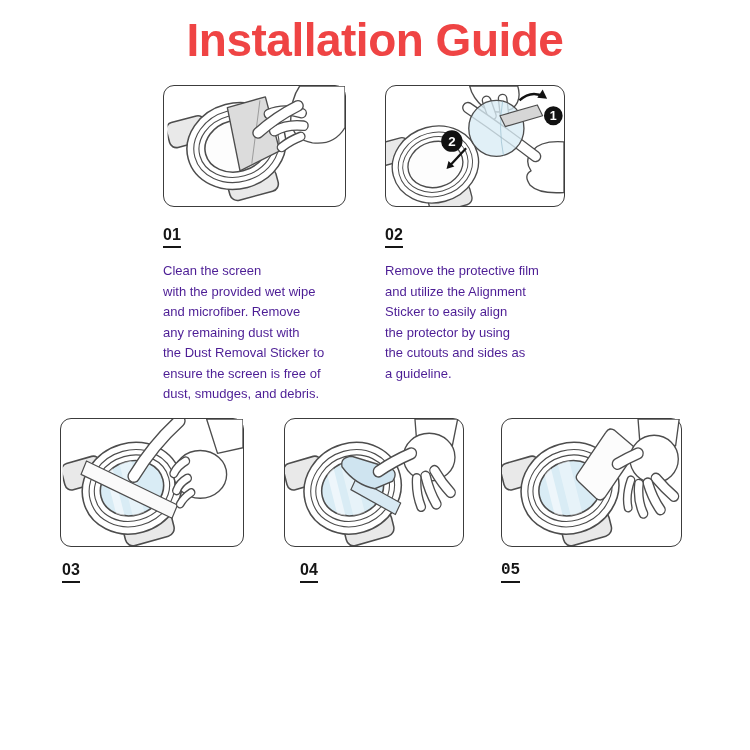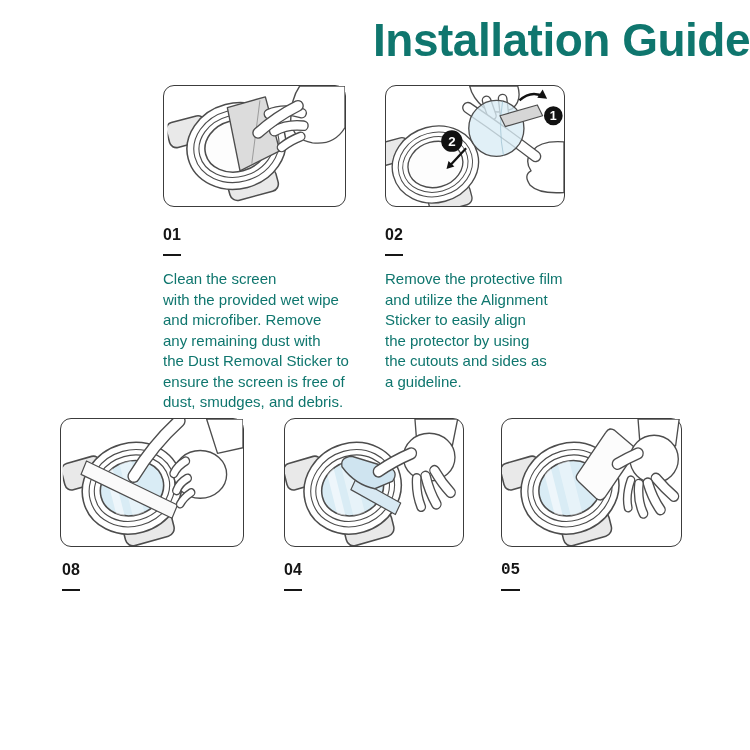--- a/index.html
+++ b/index.html
@@ -1,44 +1,44 @@
 <!DOCTYPE html>
 <html><head>
 <meta charset="utf-8">
 <style>
   html,body{margin:0;padding:0;background:#fff;}
   #screen{
     position:relative;width:750px;height:750px;background:#ffffff;overflow:hidden;
     font-family:"Liberation Sans","DejaVu Sans",sans-serif;color:#2e2e2e;
   }
   .page-title{
-    position:absolute;top:16px;left:0;right:0;text-align:right;
-    font-size:46px;font-weight:bold;letter-spacing:-0.5px;color:#0f766e;line-height:1.05;
+    position:absolute;top:16px;left:0;right:0;text-align:center;
+    font-size:46px;font-weight:bold;letter-spacing:-0.5px;color:#ef4444;line-height:1.05;
   }
   .panel{
     position:absolute;border:1.5px solid #3c3c3c;border-radius:11px;background:#fff;box-sizing:border-box;
   }
   .panel svg{display:block;width:100%;height:100%;}
   .p1{left:163px;top:85px;width:183px;height:122px;}
   .p2{left:385px;top:85px;width:180px;height:122px;}
   .p3{left:60px;top:418px;width:184px;height:129px;}
   .p4{left:284px;top:418px;width:180px;height:129px;}
   .p5{left:501px;top:418px;width:181px;height:129px;}
   .step-text{position:absolute;}
   .t1{left:163px;top:226px;width:212px;}
   .t2{left:385px;top:226px;width:205px;}
   .t3{left:62px;top:561px;width:212px;}
-  .t4{left:284px;top:561px;width:212px;}
+  .t4{left:300px;top:561px;width:212px;}
   .t5{left:501px;top:561px;width:222px;font-family:Liberation Mono, monospace;}
   .step-number{
     display:inline-block;font-size:16px;font-weight:bold;color:#161616;
-    padding-bottom:11px;border-bottom:2px solid #161616;margin-bottom:13px;line-height:1;
+    padding-bottom:3px;border-bottom:2px solid #161616;margin-bottom:13px;line-height:1;
   }
   .step-desc{
-    font-size:15px;line-height:20.5px;color:#0f766e;white-space:pre-line;
+    font-size:13px;line-height:20.5px;color:#4c1d95;white-space:pre-line;
   }
   
   .fd{fill:none;stroke:#4d4d4d;stroke-linecap:round;}
   .fw{fill:none;stroke:#ffffff;stroke-linecap:round;}
   .hand-blob{fill:#ffffff;stroke:#4d4d4d;stroke-width:1.5;stroke-linejoin:round;}
   svg text.badge-num{
     font-family:"Liberation Sans","DejaVu Sans",sans-serif;font-weight:bold;fill:#ffffff;text-anchor:middle;
   }
   .defs-svg{position:absolute;width:0;height:0;}
 </style>
@@ -212,21 +212,21 @@
     <div class="step-number">02</div>
     <div class="step-desc">Remove the protective film
 and utilize the Alignment
 Sticker to easily align
 the protector by using
 the cutouts and sides as
 a guideline.</div>
   </div>
 
   <div class="step-text t3">
-    <div class="step-number">08</div>
+    <div class="step-number">03</div>
   </div>
 
   <div class="step-text t4">
     <div class="step-number">04</div>
   </div>
 
   <div class="step-text t5">
     <div class="step-number">05</div>
   </div>
 

